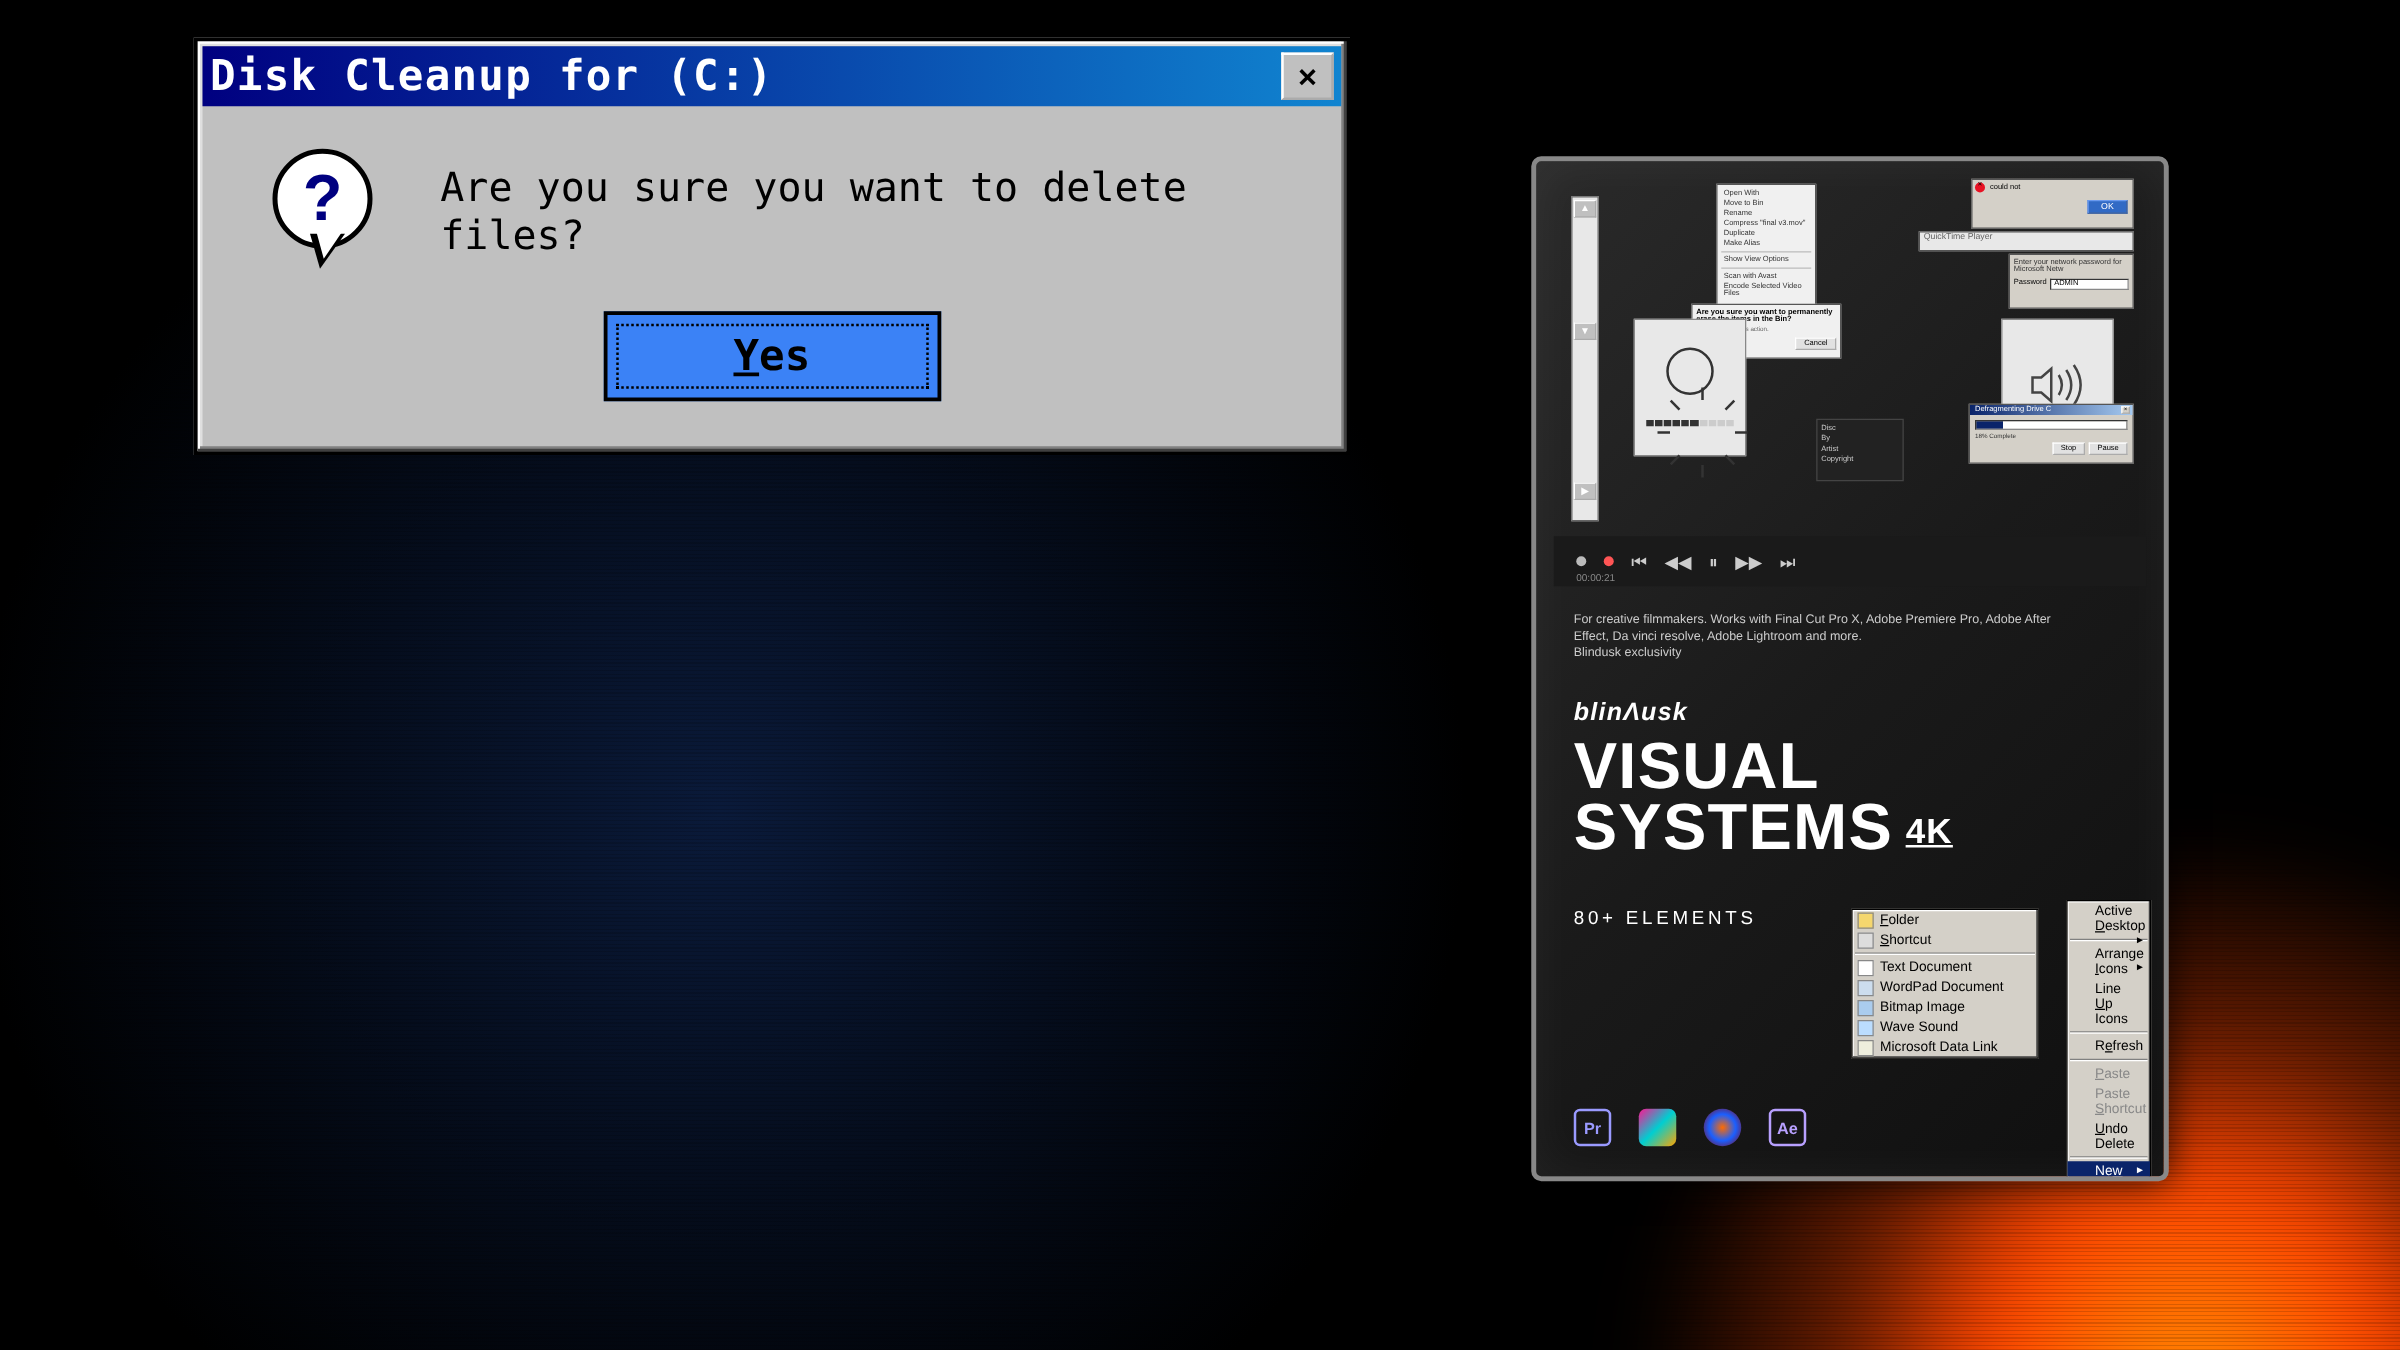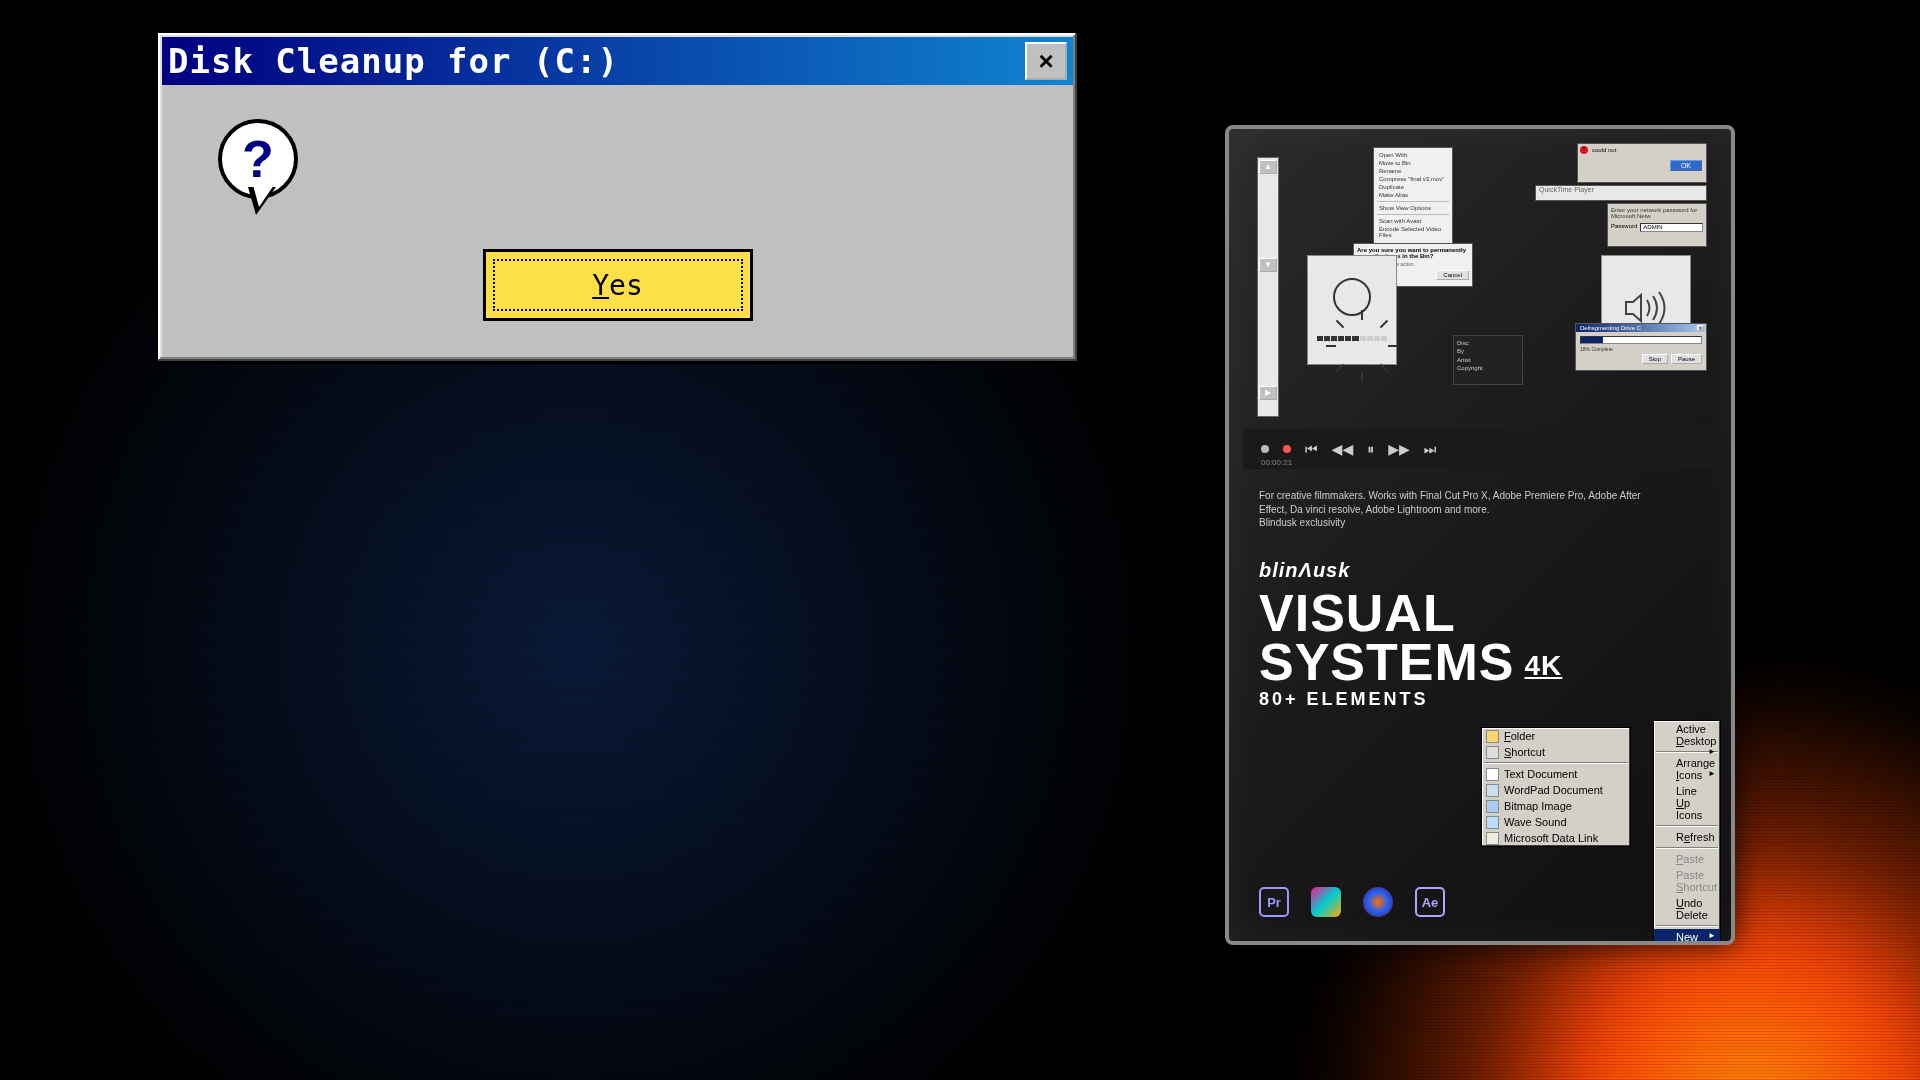--- a/index.html
+++ b/index.html
@@ -115,25 +115,26 @@
 }
 .dialog-buttons {
   display: flex;
   justify-content: center;
   gap: 50px;
   padding: 10px 0 40px 0;
 }
 .win95-btn {
   width: 270px;
   height: 72px;
-  background: #fde047;
+  background: #3b82f6;
   border: 2px outset #fff;
-  font-size: 28px;
+  font-size: 34px;
   font-family: "MS Sans Serif", monospace;
   cursor: pointer;
+  font-weight: bold;
 }
 .win95-btn.default-btn {
   border: 3px solid #000;
   outline: 2px dotted #000;
   outline-offset: -12px;
 }
 .underline-first::first-letter { text-decoration: underline; }
 
 
 .product-box {
@@ -229,22 +230,22 @@
   left: 30px; top: 460px;
   font-weight: 900; font-size: 52px; line-height: 0.95;
   font-family: Arial Black, Impact, sans-serif;
   letter-spacing: 1px;
 }
 .fourk {
   font-size: 28px; vertical-align: middle; margin-left: 10px; text-decoration: underline;
 }
 .subtitle {
   position: absolute;
-  left: 30px; top: 560px;
-  font-size: 18px; font-weight: bold; letter-spacing: 3px;
+  left: 30px; top: 597px;
+  font-size: 15px; font-weight: normal; letter-spacing: 3px;
 }
 
 
 .ctx {
   position: absolute;
   background: #d4d0c8;
   border: 1px solid #000;
   box-shadow: inset -1px -1px #404040, inset 1px 1px #fff;
   font-size: 11px;
   color: #000;
@@ -307,20 +308,21 @@
     <div class="close-btn">
       <span>×</span>
     </div>
   </div>
   <div class="dialog-body">
     <div class="question-icon">
       <div class="speech-bubble"></div>
       <div class="speech-tail"></div>
       <div class="qmark">?</div>
     </div>
+    <div class="dialog-text">Are you sure you want to delete files?</div>
   </div>
   <div class="dialog-buttons">
     <button class="win95-btn default-btn underline-first">Yes</button>
   </div>
 </div>
 
 <div class="product-box">
 
   <div class="box-collage">
     <div class="box-strip">

